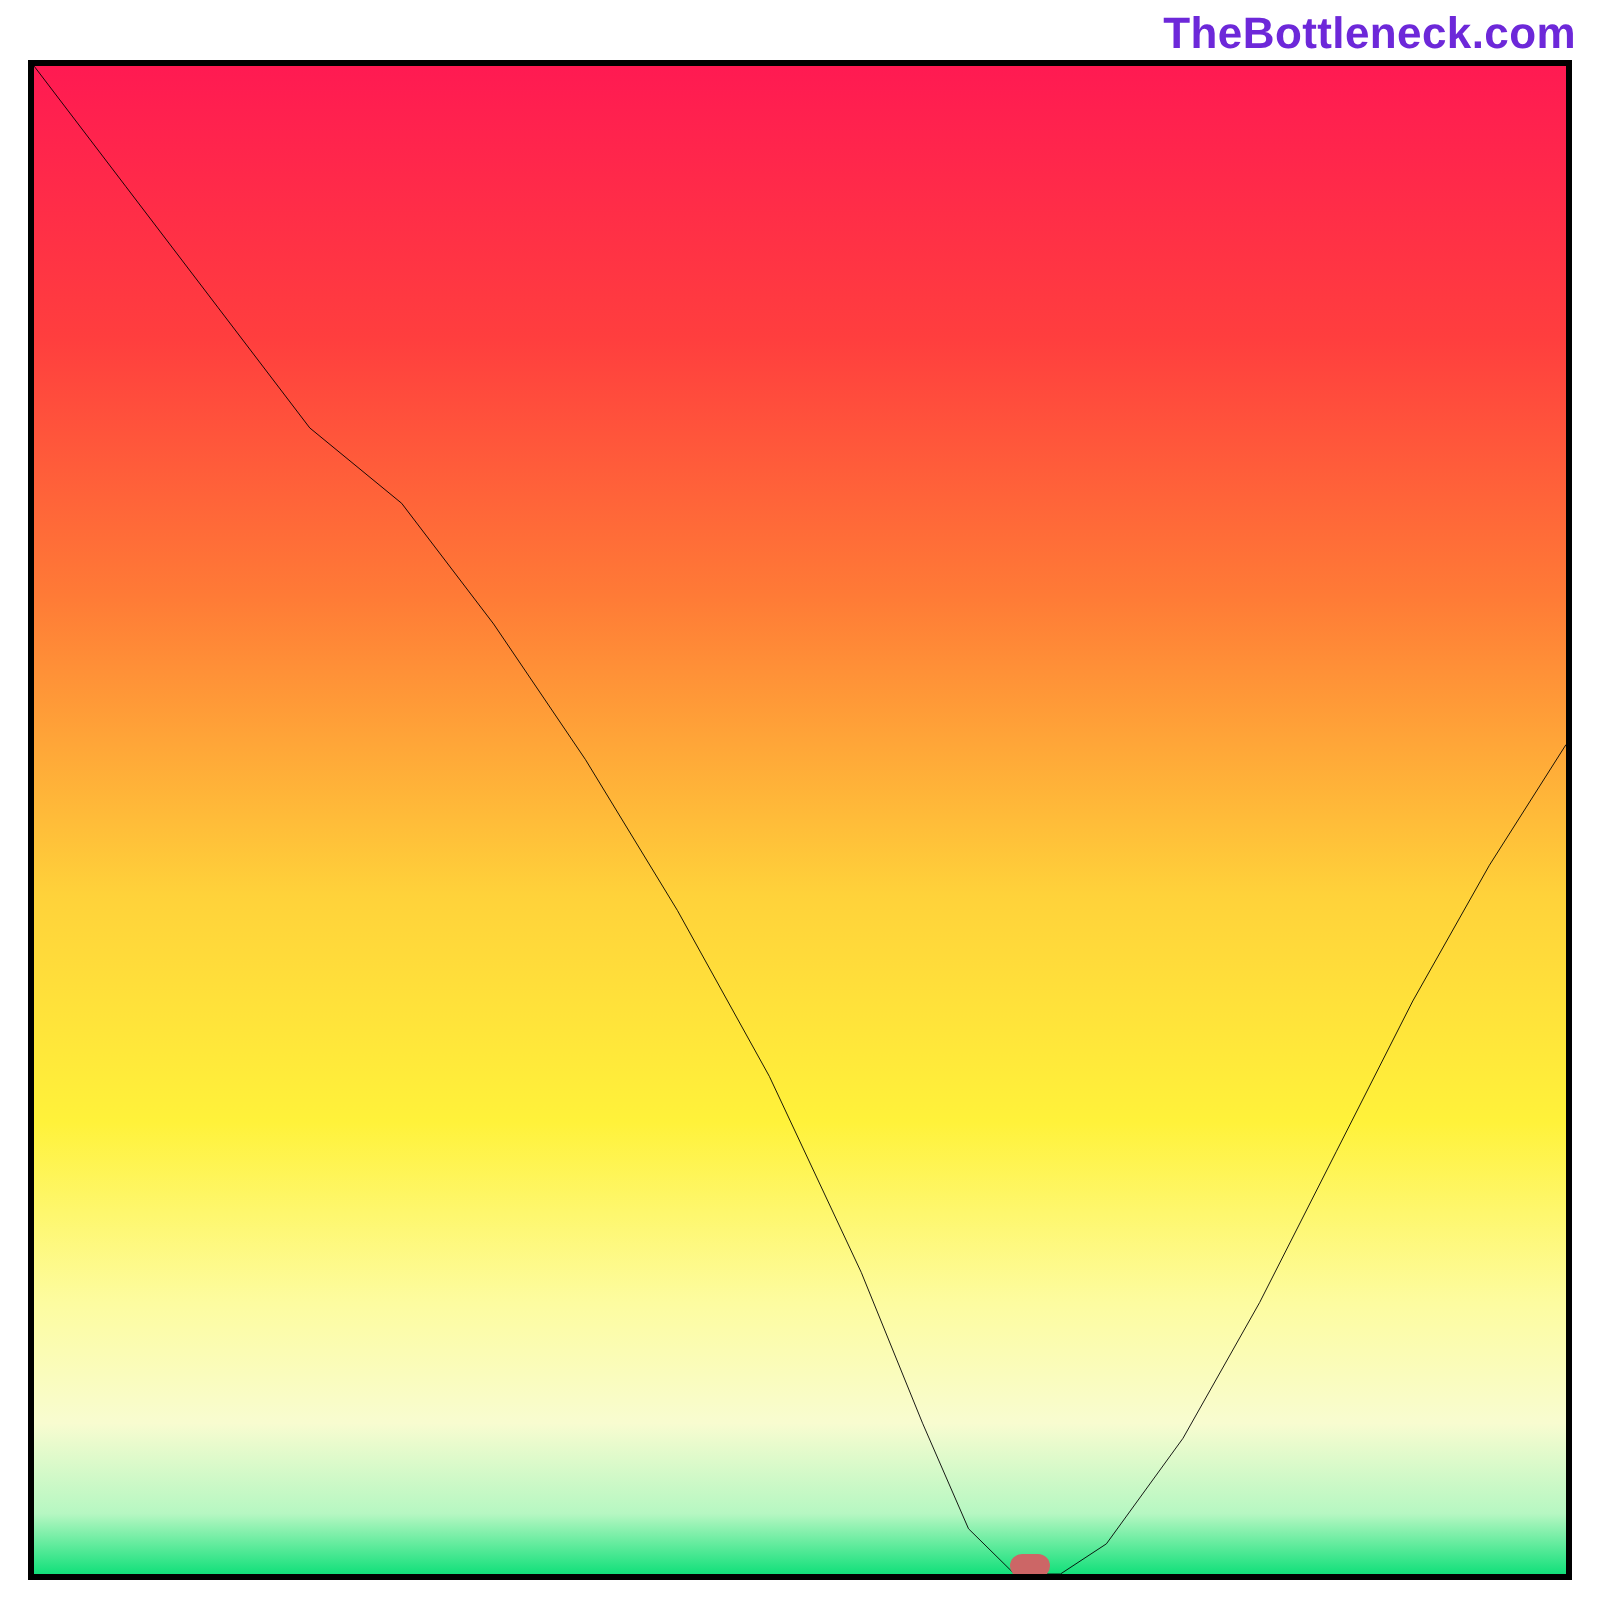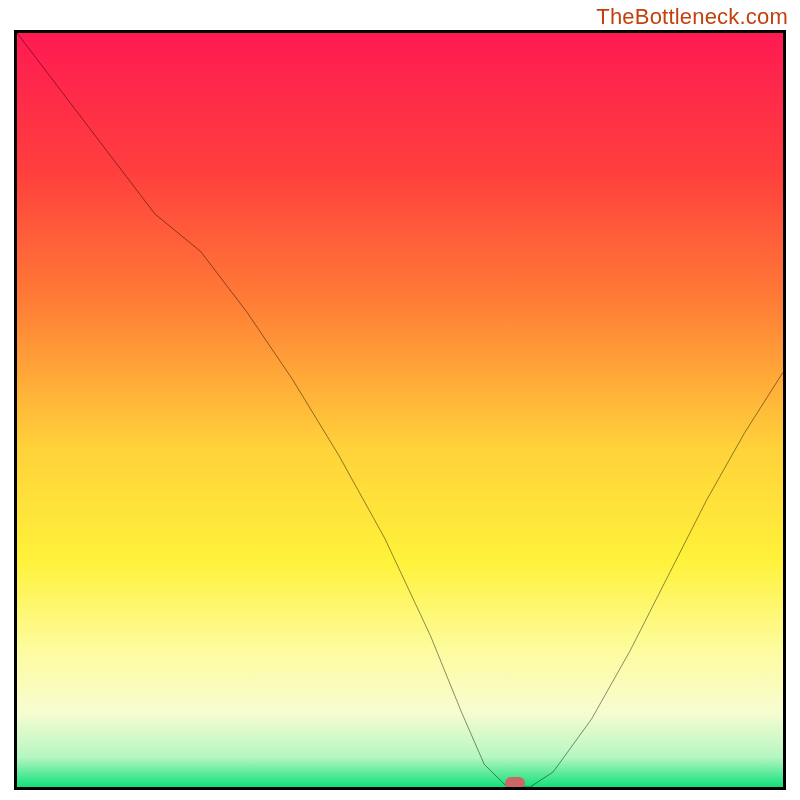--- a/index.html
+++ b/index.html
@@ -14,22 +14,22 @@
   .wrap {
     position: relative;
     width: 800px;
     height: 800px;
   }
   .attribution {
     position: absolute;
     top: 4px;
     right: 12px;
     font-size: 22px;
-    color: #c2410c;
-    font-weight: 400;
+    color: #6d28d9;
+    font-weight: 700;
     letter-spacing: 0.2px;
   }
   .plot {
     position: absolute;
     left: 14px;
     top: 30px;
     width: 772px;
     height: 760px;
     border: 3px solid #000;
     box-sizing: border-box;

